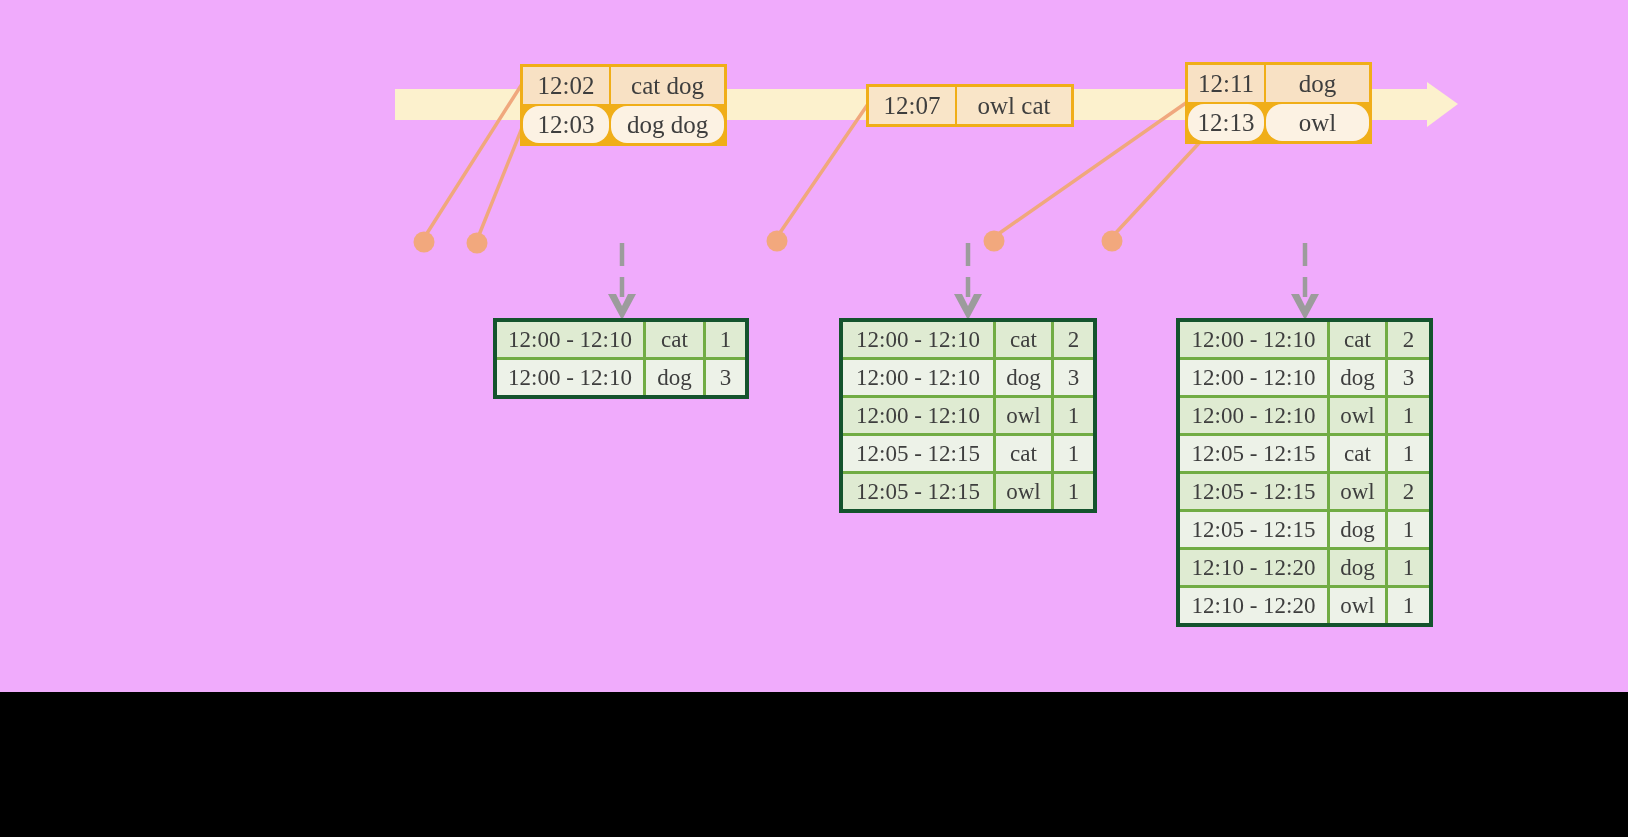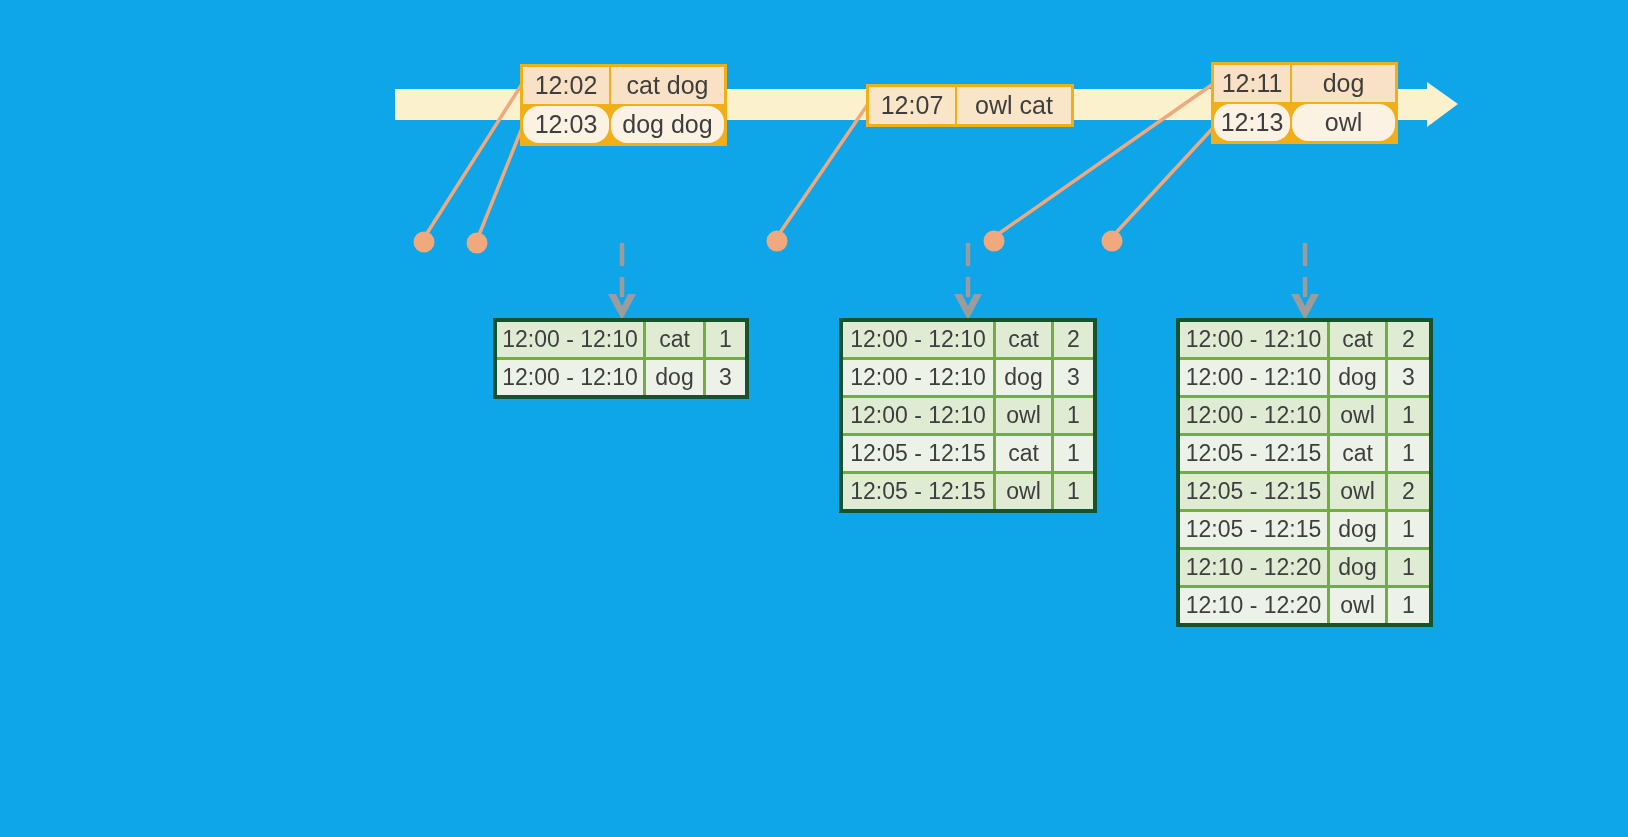--- a/index.html
+++ b/index.html
@@ -1,18 +1,18 @@
 <!DOCTYPE html>
 <html><head>
 <meta charset="utf-8">
 <style>
   html,body{margin:0;padding:0;background:#000;}
   .canvas{
-    position:relative;width:1628px;height:837px;background:#0ea5e9;overflow:hidden;
-    font-family:Liberation Sans, sans-serif;
+    position:relative;width:1628px;height:692px;background:#f0abfc;overflow:hidden;
+    font-family:Liberation Serif, serif;
   }
   .overlay{position:absolute;left:0;top:0;width:1628px;height:837px;}
   .etable{
     position:absolute;display:grid;gap:2px;
     background:#F0AE18;border:3px solid #F0AE18;
   }
   .rtable{
     position:absolute;display:grid;gap:3px;
     background:#71AC44;border:4px solid #14532d;
   }
@@ -73,21 +73,21 @@
     <div class="cell peach">cat dog</div>
     <div class="cell cream">12:03</div>
     <div class="cell cream">dog dog</div>
   </div>
 
   <div class="etable" style="left:866px;top:84px;grid-template-columns:86px 114px;grid-template-rows:37px;">
     <div class="cell peach2">12:07</div>
     <div class="cell peach2">owl cat</div>
   </div>
 
-  <div class="etable" style="left:1211px;top:62px;grid-template-columns:76px 103px;grid-template-rows:37px 37px;">
+  <div class="etable" style="left:1185px;top:62px;grid-template-columns:76px 103px;grid-template-rows:37px 37px;">
     <div class="cell peach">12:11</div>
     <div class="cell peach">dog</div>
     <div class="cell cream">12:13</div>
     <div class="cell cream">owl</div>
   </div>
 
   <div class="rtable" style="left:493px;top:318px;grid-template-columns:146px 57px 39px;grid-template-rows:35px 35px;">
     <div class="cell g1">12:00 - 12:10</div>
     <div class="cell g1">cat</div>
     <div class="cell g1">1</div>

